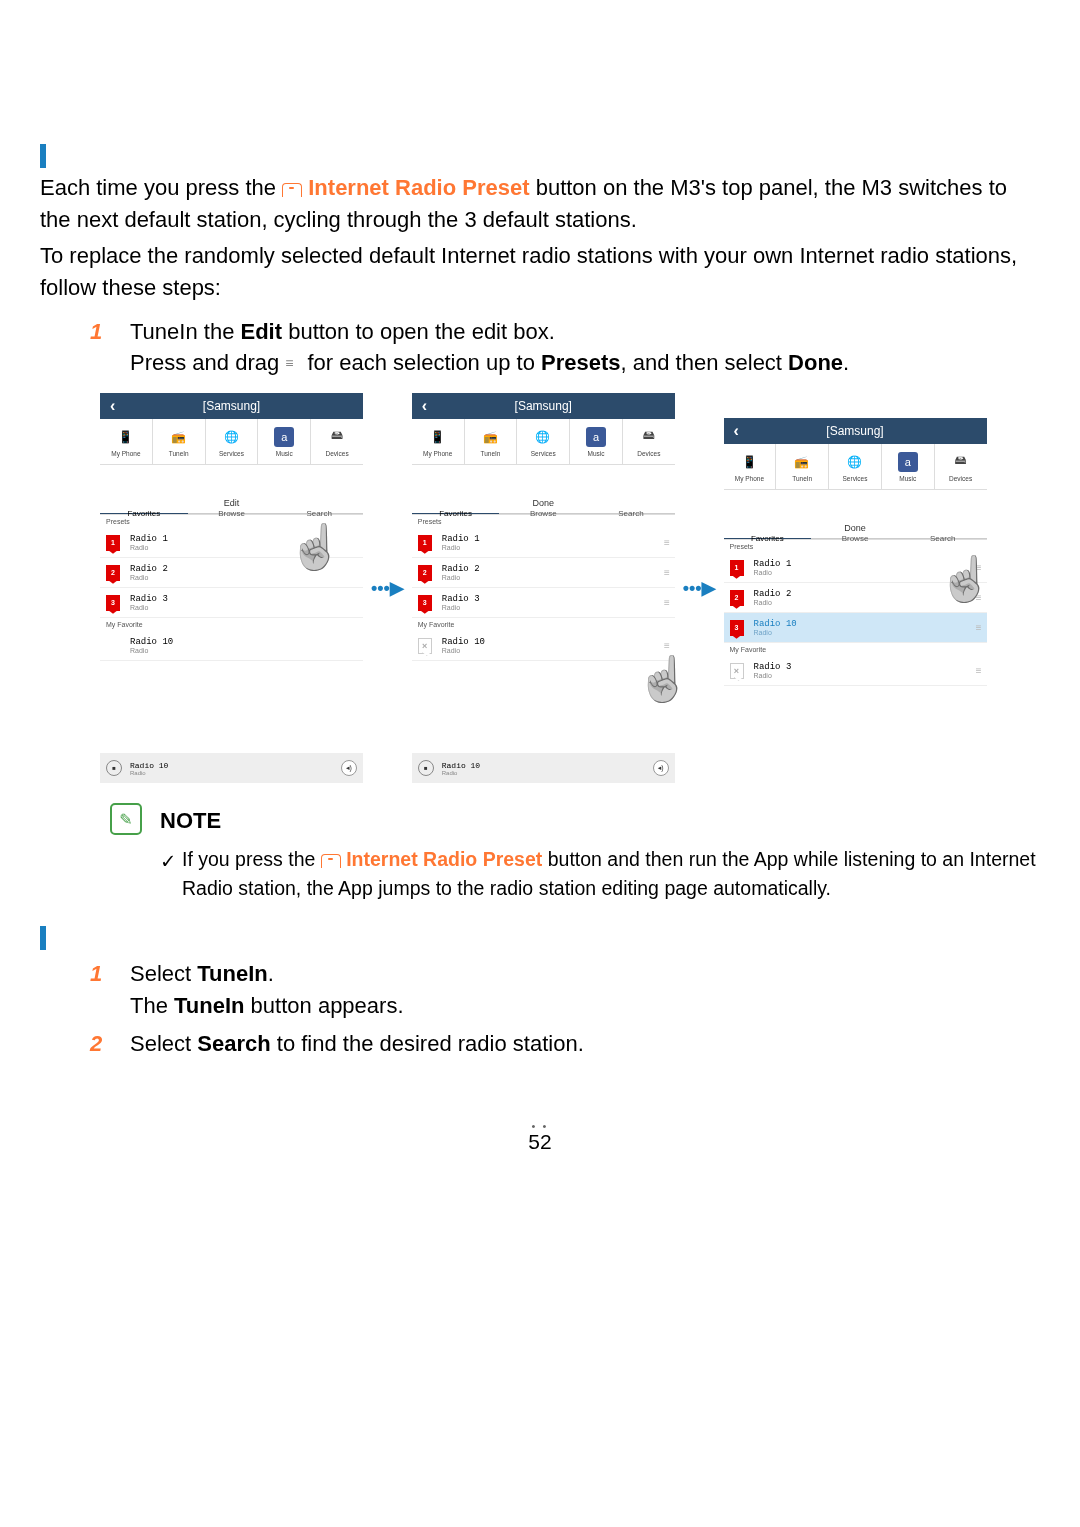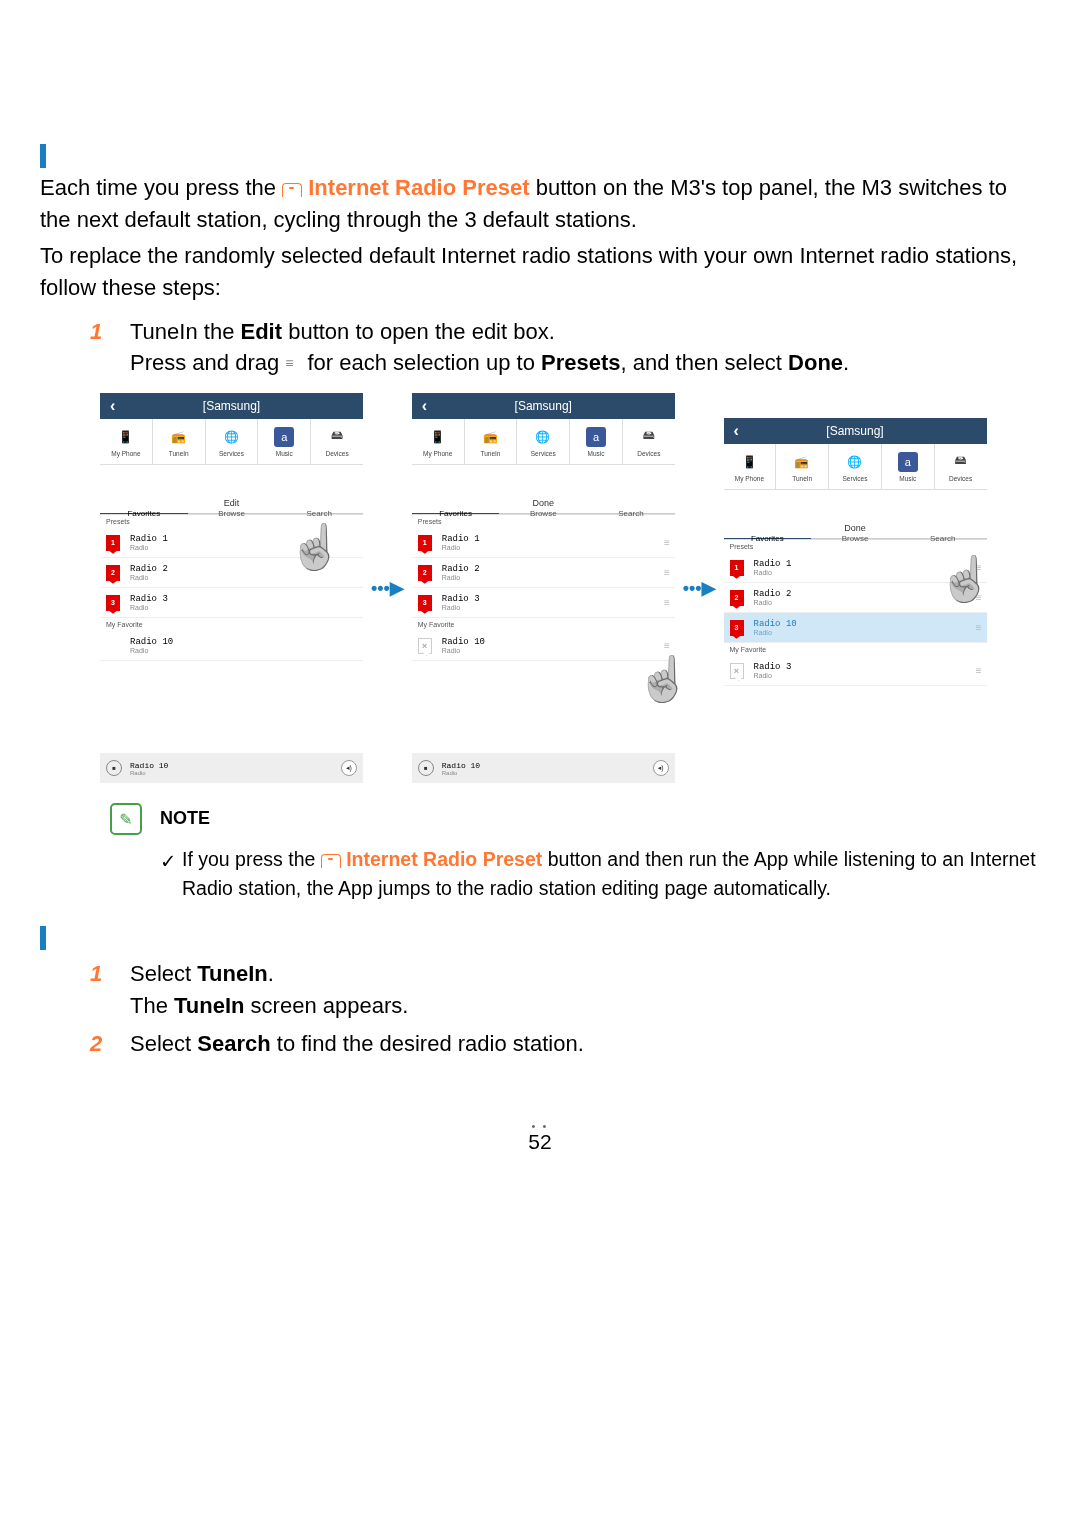--- a/index.html
+++ b/index.html
@@ -286,21 +286,21 @@
       border-radius: 5px;
       display: flex;
       align-items: center;
       justify-content: center;
       color: #46a049;
       font-size: 16px;
       flex-shrink: 0;
     }
     .note-title {
       font-weight: bold;
-      font-size: 18px;
+      font-size: 22px;
       margin-top: 5px;
     }
     .note-list {
       margin: 4px 0 20px 120px;
       list-style: none;
     }
     .note-list li {
       font-size: 19.5px;
       line-height: 1.45;
       color: #000;
@@ -597,21 +597,21 @@
 </ul>
 
 <div class="section-header">
   <span class="blue-bar"></span>
 </div>
 
 <ol class="steps">
   <li>
     <span class="step-num">1</span>
     <span>Select </span><span class="bold">TuneIn</span><span>.</span><br>
-    <span>The </span><span class="bold">TuneIn</span><span> screen appears.</span>
+    <span>The </span><span class="bold">TuneIn</span><span> button appears.</span>
   </li>
   <li>
     <span class="step-num">2</span>
     <span>Select </span><span class="bold">Search</span><span> to find the desired radio station.</span><br>
   </li>
 </ol>
 
 <div class="page-num">
   <span class="dots">• •</span>
   <span>52</span>

